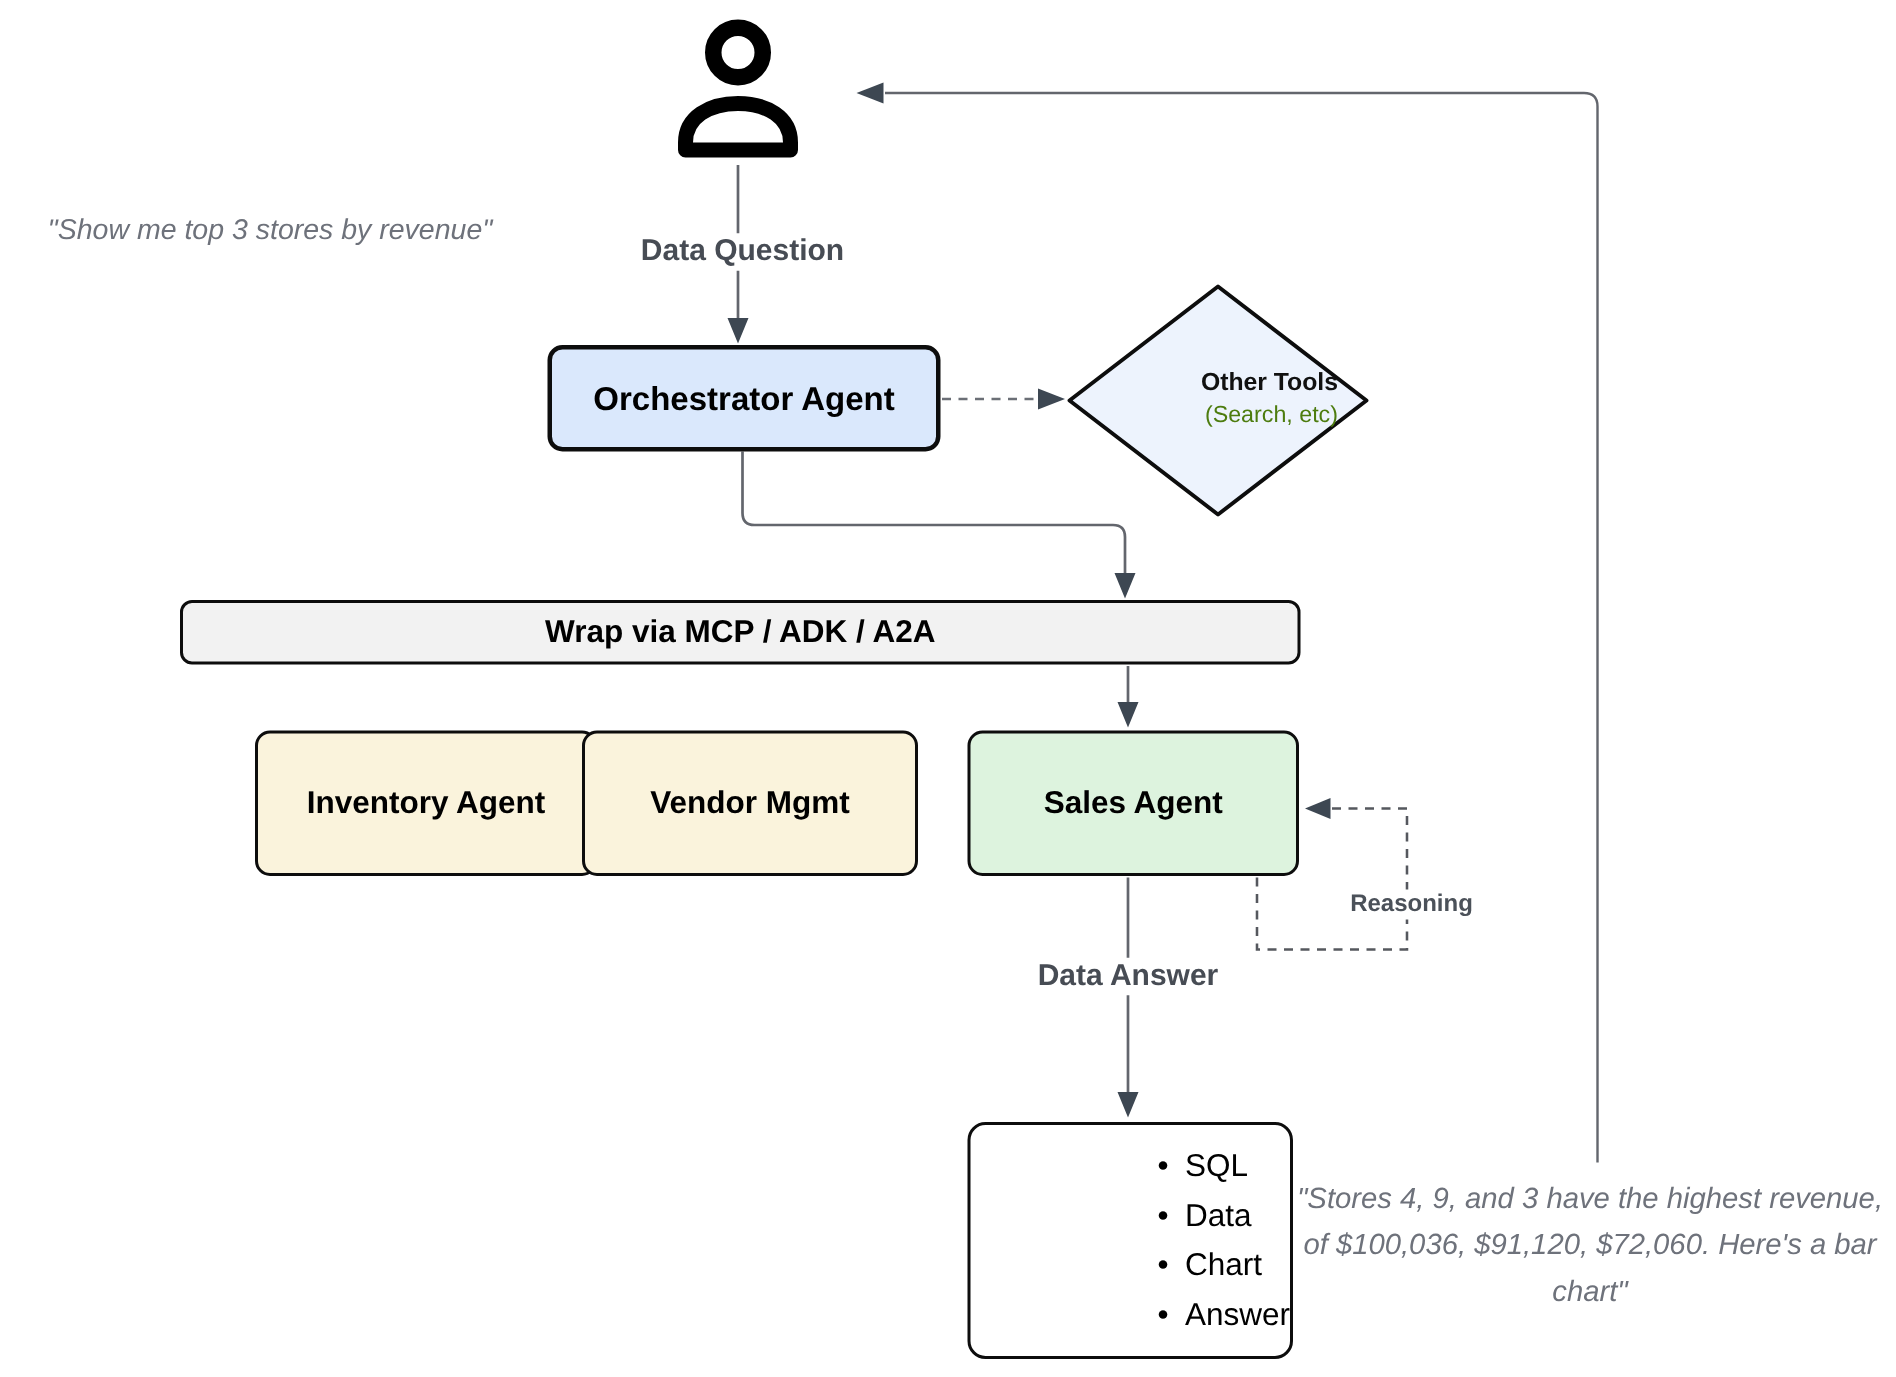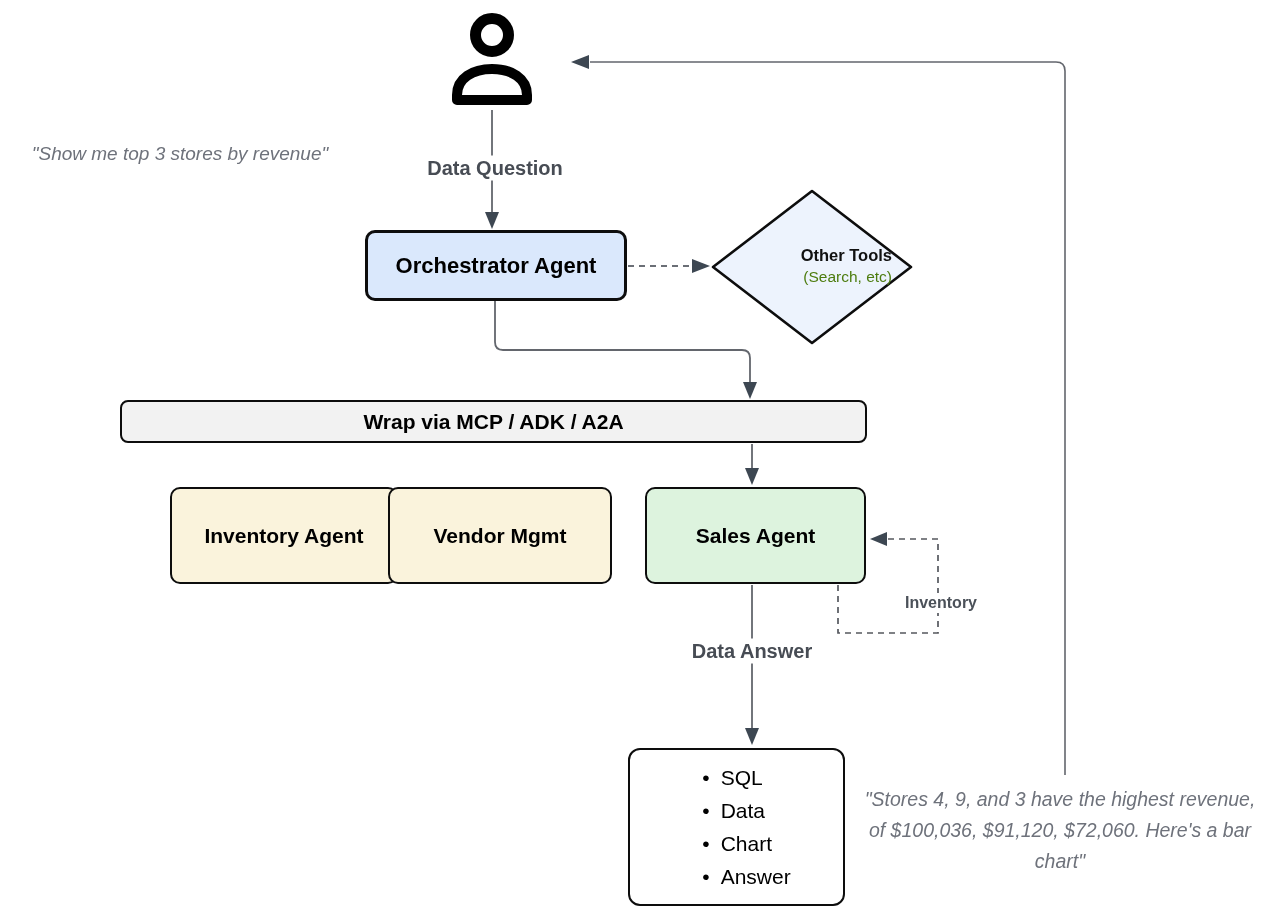--- a/index.html
+++ b/index.html
@@ -23,22 +23,22 @@
     font-size: 21px;
     color: #000000;
     box-sizing: border-box;
     text-align: center;
   }
   .node.orchestrator { left: 365px; top: 230px; width: 262px; height: 71px; font-size: 22px; border-width: 3px; }
   .node.wrapbar      { left: 120px; top: 400px; width: 747px; height: 43px; border-radius: 8px; }
   .node.inventory    { left: 122px; top: 487px; width: 228px; height: 97px; margin-left: 48px; }
   .node.vendor       { left: 388px; top: 487px; width: 224px; height: 97px; }
   .node.sales        { left: 645px; top: 487px; width: 221px; height: 97px; }
-  .node.output       { left: 628px; top: 748px; width: 217px; height: 158px; border-radius: 12px;
-                       font-weight: normal; justify-content: center; align-items: center; }
+  .node.output       { left: 645px; top: 748px; width: 217px; height: 158px; border-radius: 12px;
+                       font-weight: normal; justify-content: flex-end; align-items: center; }
   .output-list { list-style: none; margin: 0; padding: 0 0 0 20px; font-size: 21px; line-height: 33px;
                  color: #000; font-weight: normal; text-align: left; }
   .output-list li::before { content: "\2022"; margin-right: 11px; }
   .diamond-label {
     position: absolute; left: 732px; top: 244px; width: 160px;
     text-align: right; color: #111; line-height: 22px;
   }
   .diamond-label .t1 { font-weight: bold; font-size: 16.5px; display: block; }
   .diamond-label .t2 { font-size: 15.5px; color: #4d7c0f; display: block; }
   .wire-label {
@@ -133,15 +133,15 @@
     <ul class="output-list">
       <li>SQL</li>
       <li>Data</li>
       <li>Chart</li>
       <li>Answer</li>
     </ul>
   </div>
 
   <div class="wire-label" style="left:495px; top:168px;">Data Question</div>
   <div class="wire-label" style="left:752px; top:651px;">Data Answer</div>
-  <div class="wire-label reasoning" style="left:941px; top:603px;">Inventory</div>
+  <div class="wire-label reasoning" style="left:941px; top:603px;">Reasoning</div>
 
 </div>
 
 </body></html>

